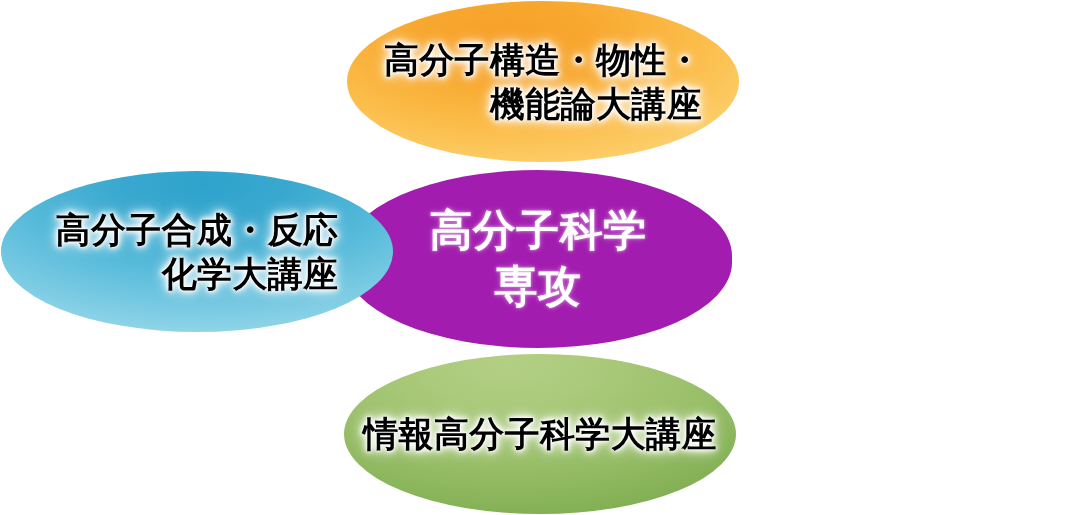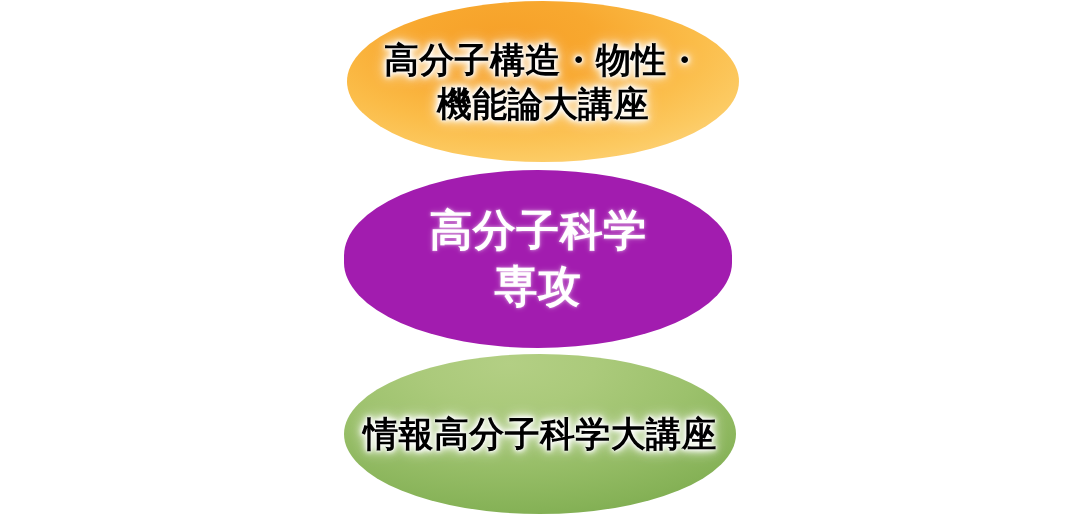--- a/index.html
+++ b/index.html
@@ -127,36 +127,41 @@
 
   
   .glow-dark {
     text-shadow:
       0 0 2px #ffffff,
       0 0 4px #ffffff,
       0 0 6px #ffffff,
       0 0 9px #ffffff,
       0 0 13px rgba(255,255,255,0.85),
       0 0 18px rgba(255,255,255,0.55);
+    text-align: right;
   }
 </style>
 </head>
 <body>
 
 <div id="diagram-canvas">
 
   <div class="node" id="node-center">
     <div class="node-label">高分子科学
 専攻</div>
   </div>
 
   <div class="node" id="node-top">
     <div class="node-label glow-dark">高分子構造・物性・
 機能論大講座</div>
   </div>
 
+  <div class="node" id="node-left">
+    <div class="node-label glow-dark">高分子合成・反応
+化学大講座</div>
+  </div>
 
 
   <div class="node" id="node-bottom">
     <div class="node-label glow-dark">情報高分子科学大講座</div>
   </div>
 
 </div>
 
 </body></html>

